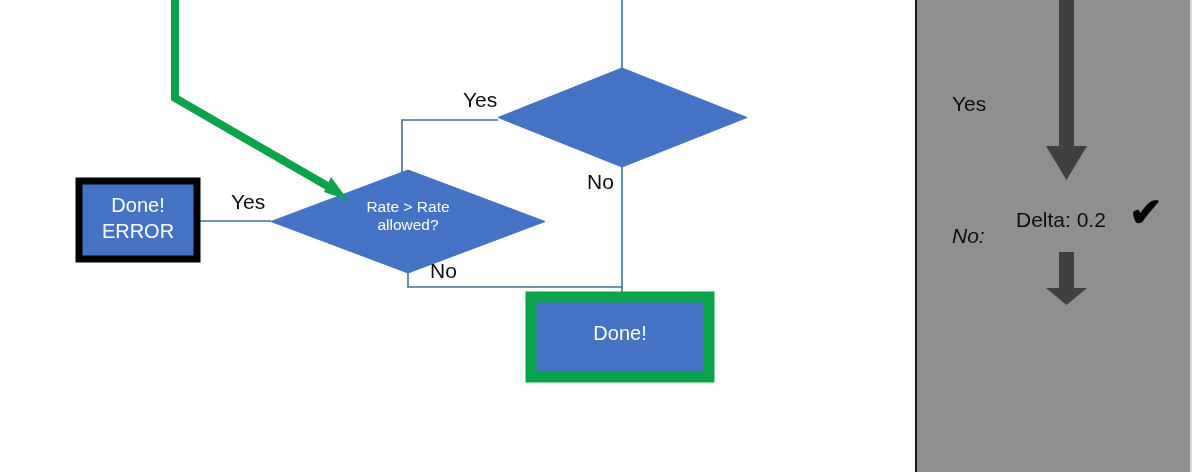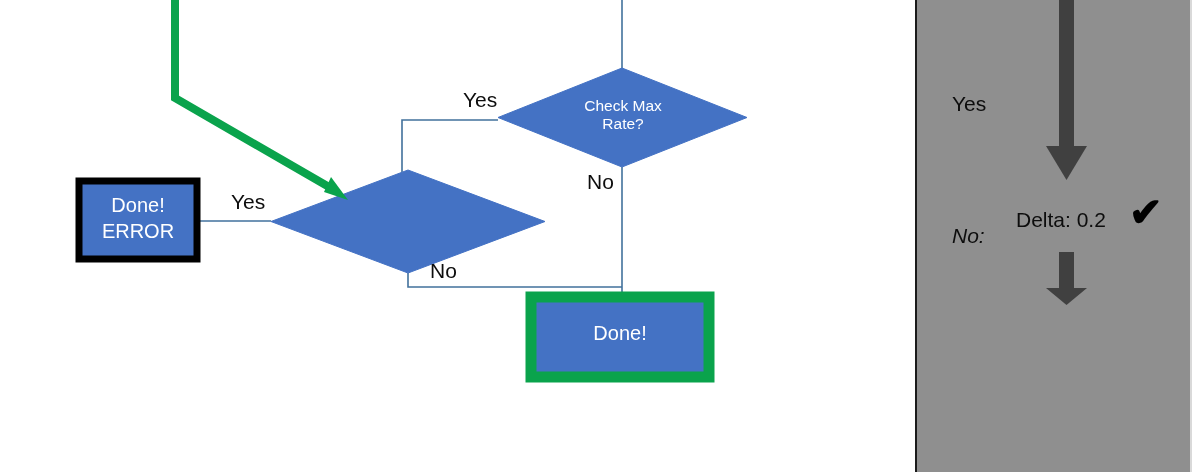--- a/index.html
+++ b/index.html
@@ -146,23 +146,23 @@
 
       <rect x="531" y="297" width="178" height="80" fill="#4472c4" stroke="#0aa34c" stroke-width="11"></rect>
 
       <polyline points="175,-4 175,98 336,191" fill="none" stroke="#0aa34c" stroke-width="8" stroke-linejoin="miter" stroke-linecap="butt"></polyline>
       <polygon points="348,200 324,192 331,177" fill="#0aa34c"></polygon>
     </svg>
 
     <div class="shape-label" id="lbl-done-error">Done!
 ERROR</div>
 
+    <div class="shape-label" id="lbl-rate-allowed">Rate &gt; Rate
+allowed?</div>
 
-    <div class="shape-label" id="lbl-check-max">Check Max
-Rate?</div>
 
     <div class="shape-label" id="lbl-done">Done!</div>
 
     <div class="edge-label" id="lbl-yes-error">Yes</div>
 
     <div class="edge-label" id="lbl-yes-checkmax">Yes</div>
 
     <div class="edge-label" id="lbl-no-checkmax">No</div>
 
     <div class="edge-label" id="lbl-no-rate">No</div>

